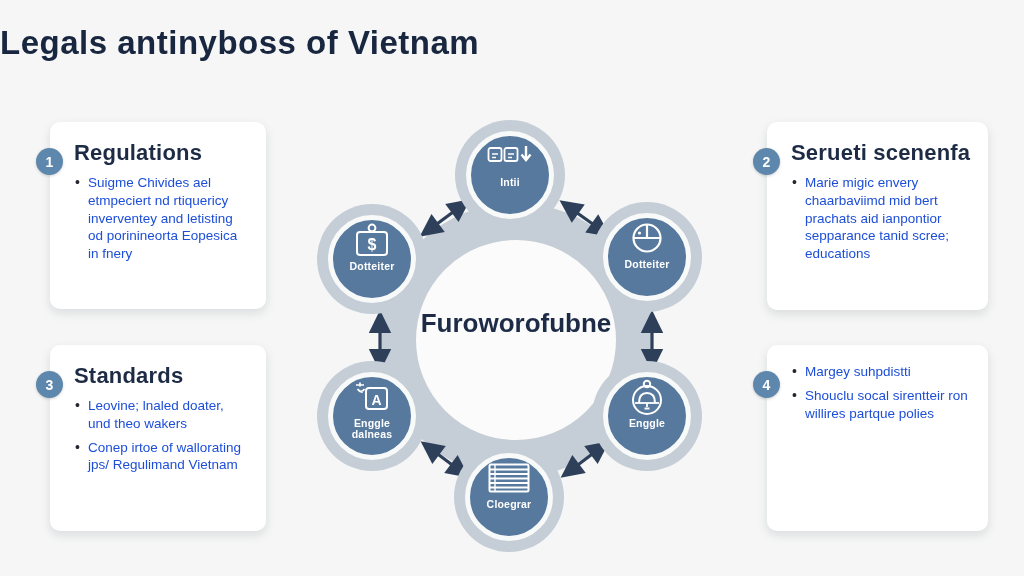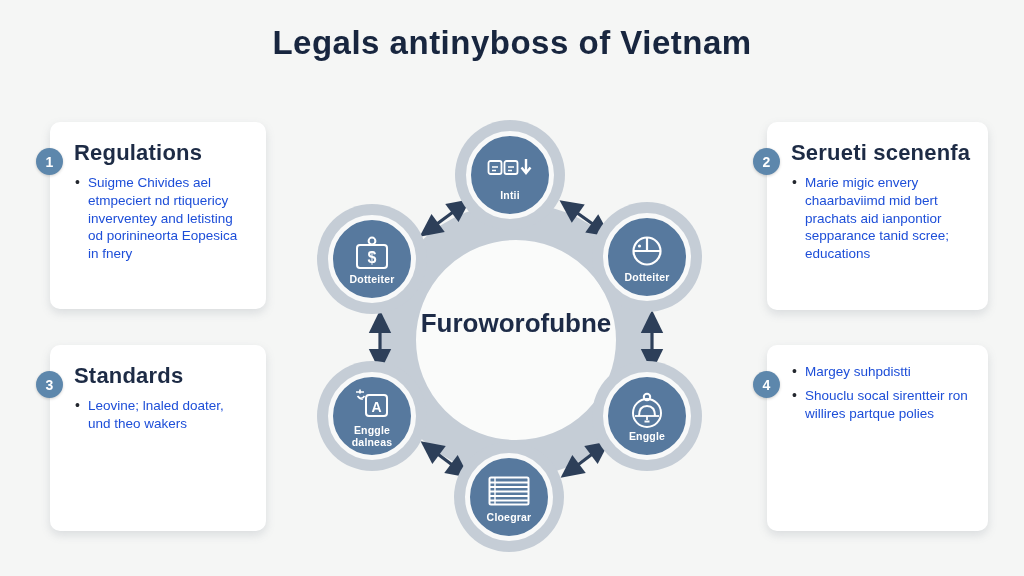--- a/index.html
+++ b/index.html
@@ -4,21 +4,21 @@
 <style>
   html,body{margin:0;padding:0;}
   body{
     width:1024px;height:576px;position:relative;overflow:hidden;
     background:#f5f6f5;
     font-family:"Liberation Sans","DejaVu Sans",sans-serif;
     -webkit-font-smoothing:antialiased;
   }
   
   .title{
-    position:absolute;top:24px;left:0;width:1024px;text-align:center;
+    position:absolute;top:24px;left:0;width:1024px;text-align:left;
     font-size:33px;font-weight:700;color:#18263f;letter-spacing:.5px;
   }
   
   .card{
     position:absolute;background:#ffffff;border-radius:10px;
     box-shadow:0 4px 10px rgba(110,120,135,.20);
     padding:18px 16px 14px 24px;box-sizing:border-box;
   }
   .card-1{left:50px;top:122px;width:216px;height:187px;}
   .card-2{left:767px;top:122px;width:221px;height:188px;}
@@ -48,21 +48,21 @@
   }
   .center-text{
     position:absolute;left:396px;top:308px;width:240px;text-align:center;
     font-size:26px;font-weight:700;color:#1d2b47;line-height:1.18;
   }
   
   .node{
     position:absolute;width:88px;height:88px;border-radius:50%;
     background:#57799e;border:5px solid #f8f9f9;
     box-shadow:0 0 0 11px #c5cdd6,0 2px 5px rgba(0,0,0,.18);
-    display:flex;flex-direction:column;align-items:center;justify-content:center;
+    display:flex;flex-direction:column;align-items:center;justify-content:flex-start;
     box-sizing:border-box;
   }
   .node .icon{height:36px;display:flex;align-items:center;justify-content:center;margin-top:2px;}
   .node .nlabel{
     color:#fff;font-size:10.5px;font-weight:700;text-align:center;line-height:1.05;
     margin-top:3px;max-width:74px;letter-spacing:.2px;
   }
   .node-top{left:466px;top:131px;}
   .node-ul{left:328px;top:215px;}
   .node-ur{left:603px;top:213px;}
@@ -91,20 +91,21 @@
   <ul>
     <li>Marie migic envery chaarbaviimd mid bert prachats aid ianpontior sepparance tanid scree; educations</li>
   </ul>
 </div>
 
 <div class="card card-3">
   <div class="badge">3</div>
   <h2>Standards</h2>
   <ul>
     <li>Leovine; lnaled doater, und theo wakers</li>
+    <li>Conep irtoe of wallorating jps/ Regulimand Vietnam</li>
   </ul>
 </div>
 
 <div class="card card-4">
   <div class="badge">4</div>
   <ul>
     <li>Margey suhpdistti</li>
     <li>Shouclu socal sirentteir ron willires partque polies</li>
   </ul>
 </div>

